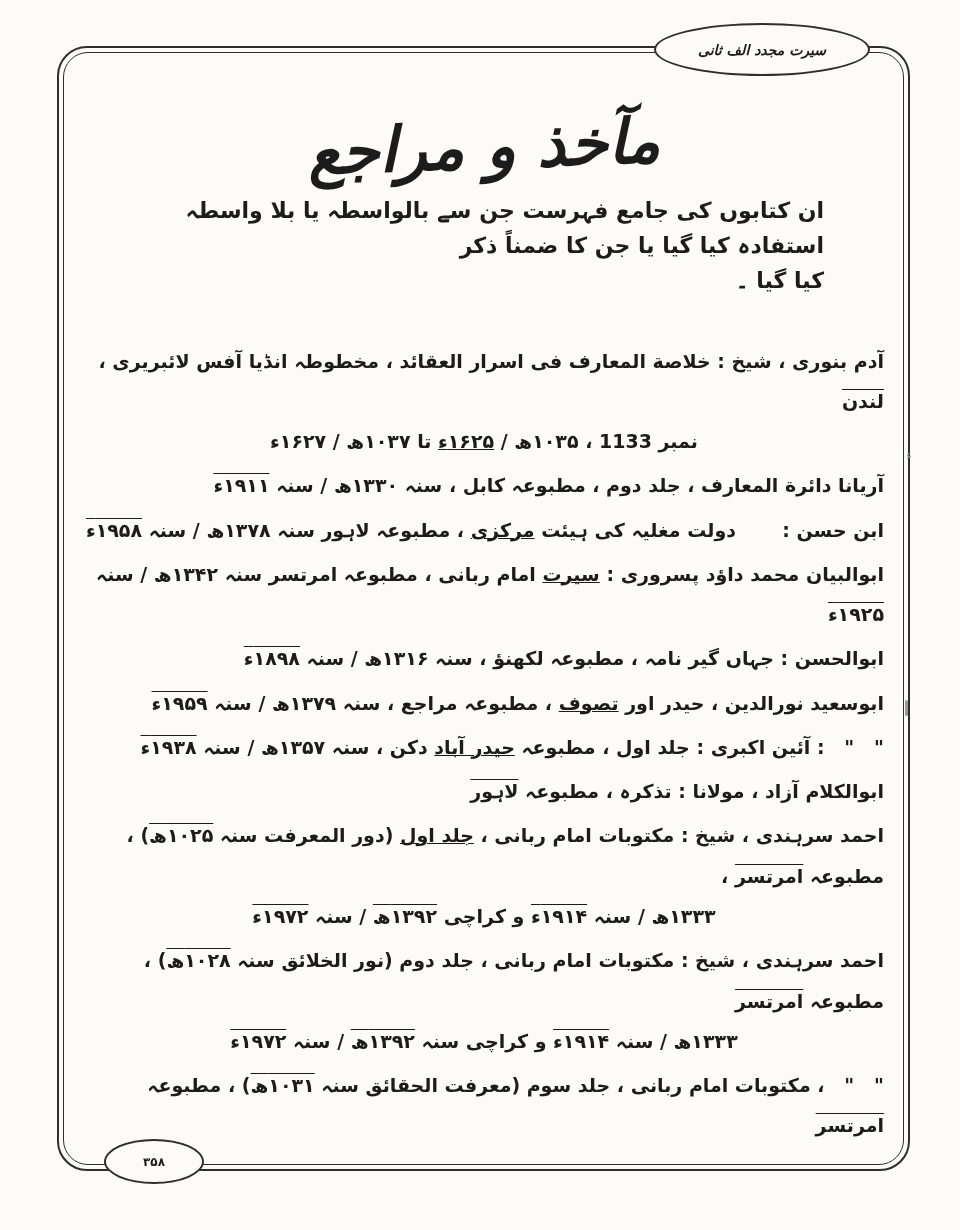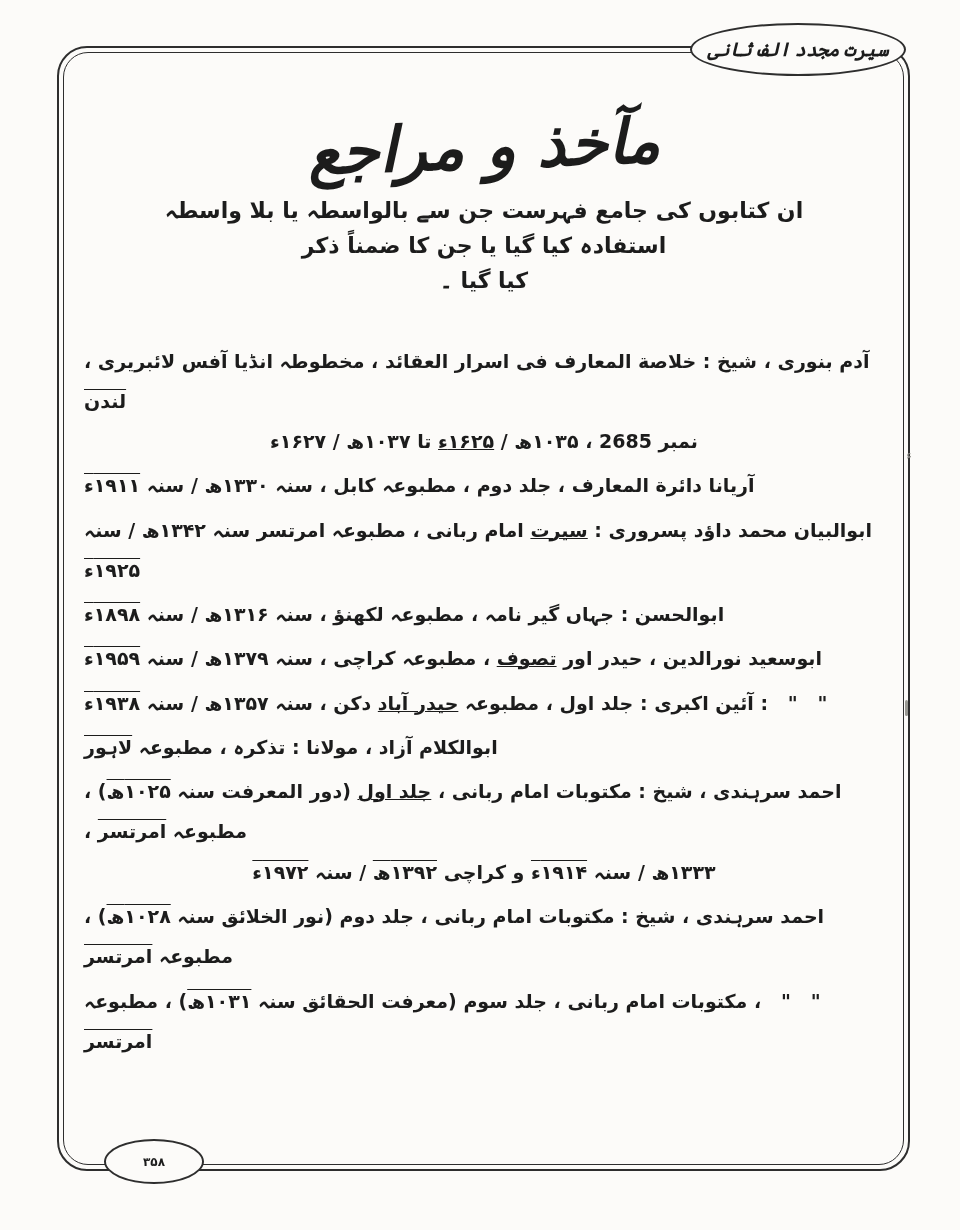--- a/index.html
+++ b/index.html
@@ -28,57 +28,57 @@
   .cartouche{
     position:absolute;
     background:#fcfbf9;
     border:2.2px solid #2e2e2e;
     border-radius:50%;
     display:flex;align-items:center;justify-content:center;
     z-index:3;
     direction:rtl;
   }
   .cartouche.header{
-    left:690px;top:23px;width:212px;height:49px;
-    font-size:19px;font-weight:600;font-style:italic;font-family:Liberation Serif, serif;
+    left:654px;top:23px;width:212px;height:49px;
+    font-size:14px;font-weight:600;font-style:italic;
   }
   .cartouche.footer{
     left:104px;top:1139px;width:96px;height:41px;
     font-size:12px;font-weight:700;
   }
   .content{
     position:absolute;left:84px;right:76px;top:110px;
     direction:rtl;
   }
   .main-title{
     text-align:center;
     font-size:62px;
     font-weight:700;
     font-style:italic;
     margin:0 0 8px 0;
     transform:rotate(-2deg);
     letter-spacing:1px;
   }
   .intro{
-    text-align:center;
+    text-align:right;
     font-size:22px;
     font-weight:600;
     line-height:1.6;
     max-width:680px;
     margin:10px auto 8px auto;
   }
   .intro .l2{display:block;}
   .entries{
     margin-top:42px;
     font-size:19px;
     font-weight:600;
     line-height:2.12;
   }
   .entry{margin:0 0 4px 0;}
-  .line.right{text-align:left;}
+  .line.right{text-align:right;}
   .line.center{text-align:center;}
   .ov{text-decoration:overline;text-decoration-thickness:1.4px;}
   .ul{text-decoration:underline;text-decoration-thickness:1.4px;}
   
   .artifact{
     position:absolute;color:#8a8a85;z-index:2;
   }
   .artifact.a1{right:48px;top:448px;font-size:12px;}
   .artifact.a2{right:52px;top:700px;width:3px;height:16px;background:#9a9a94;border-radius:2px;}
 </style>
@@ -103,46 +103,50 @@
     <h1 class="main-title">مآخذ و مراجع</h1>
 
     <p class="intro">
       <span>ان کتابوں کی جامع فہرست جن سے بالواسطہ یا بلا واسطہ استفادہ کیا گیا یا جن کا ضمناً ذکر</span>
       <span class="l2">کیا گیا ۔</span>
     </p>
 
     <div class="entries" id="entries">
         <div class="entry">
           <div class="line right"><span>آدم بنوری ، شیخ : خلاصة المعارف فی اسرار العقائد ، مخطوطہ انڈیا آفس لائبریری ، </span><span class="ov">لندن</span></div>
-          <div class="line center"><span>نمبر 2685 ، ۱۰۳۵ھ / </span><span class="ul">۱۶۲۵ء</span><span> تا ۱۰۳۷ھ / ۱۶۲۷ء</span></div>
+          <div class="line center"><span>نمبر 1133 ، ۱۰۳۵ھ / </span><span class="ul">۱۶۲۵ء</span><span> تا ۱۰۳۷ھ / ۱۶۲۷ء</span></div>
         </div>
         <div class="entry">
           <div class="line right"><span>آریانا دائرة المعارف ، جلد دوم ، مطبوعہ کابل ، سنہ ۱۳۳۰ھ / سنہ </span><span class="ov">۱۹۱۱ء</span></div>
+        </div>
+        <div class="entry">
+          <div class="line right"><span>ابن حسن :&nbsp;&nbsp;&nbsp;&nbsp;&nbsp;&nbsp; دولت مغلیہ کی ہیئت </span><span class="ul">مرکزی</span><span> ، مطبوعہ لاہور سنہ ۱۳۷۸ھ / سنہ </span><span class="ov">۱۹۵۸ء</span></div>
         </div>
         <div class="entry">
           <div class="line right"><span>ابوالبیان محمد داؤد پسروری : </span><span class="ul">سیرت</span><span> امام ربانی ، مطبوعہ امرتسر سنہ ۱۳۴۲ھ / سنہ </span><span class="ov">۱۹۲۵ء</span></div>
         </div>
         <div class="entry">
           <div class="line right"><span>ابوالحسن : جہاں گیر نامہ ، مطبوعہ لکھنؤ ، سنہ ۱۳۱۶ھ / سنہ </span><span class="ov">۱۸۹۸ء</span></div>
         </div>
         <div class="entry">
-          <div class="line right"><span>ابوسعید نورالدین ، حیدر اور </span><span class="ul">تصوف</span><span> ، مطبوعہ کراچی ، سنہ ۱۳۷۹ھ / سنہ </span><span class="ov">۱۹۵۹ء</span></div>
+          <div class="line right"><span>ابوسعید نورالدین ، حیدر اور </span><span class="ul">تصوف</span><span> ، مطبوعہ مراجع ، سنہ ۱۳۷۹ھ / سنہ </span><span class="ov">۱۹۵۹ء</span></div>
         </div>
         <div class="entry">
           <div class="line right"><span>"&nbsp;&nbsp;&nbsp;"&nbsp;&nbsp; : آئین اکبری : جلد اول ، مطبوعہ </span><span class="ul">حیدر آباد</span><span> دکن ، سنہ ۱۳۵۷ھ / سنہ </span><span class="ov">۱۹۳۸ء</span></div>
         </div>
         <div class="entry">
           <div class="line right"><span>ابوالکلام آزاد ، مولانا : تذکرہ ، مطبوعہ </span><span class="ov">لاہور</span></div>
         </div>
         <div class="entry">
           <div class="line right"><span>احمد سرہندی ، شیخ : مکتوبات امام ربانی ، </span><span class="ul">جلد اول</span><span> (دور المعرفت سنہ </span><span class="ov">۱۰۲۵ھ</span><span>) ، مطبوعہ </span><span class="ov">امرتسر</span><span> ،</span></div>
           <div class="line center"><span>۱۳۳۳ھ / سنہ </span><span class="ov">۱۹۱۴ء</span><span> و کراچی </span><span class="ov">۱۳۹۲ھ</span><span> / سنہ </span><span class="ov">۱۹۷۲ء</span></div>
         </div>
         <div class="entry">
           <div class="line right"><span>احمد سرہندی ، شیخ : مکتوبات امام ربانی ، جلد دوم (نور الخلائق سنہ </span><span class="ov">۱۰۲۸ھ</span><span>) ، مطبوعہ </span><span class="ov">امرتسر</span></div>
+          <div class="line center"><span>۱۳۳۳ھ / سنہ </span><span class="ov">۱۹۱۴ء</span><span> و کراچی سنہ </span><span class="ov">۱۳۹۲ھ</span><span> / سنہ </span><span class="ov">۱۹۷۲ء</span></div>
         </div>
         <div class="entry">
           <div class="line right"><span>"&nbsp;&nbsp;&nbsp;"&nbsp;&nbsp; ، مکتوبات امام ربانی ، جلد سوم (معرفت الحقائق سنہ </span><span class="ov">۱۰۳۱ھ</span><span>) ، مطبوعہ </span><span class="ov">امرتسر</span></div>
         </div>
       </div>
   </div>
 
   <span class="artifact a1">ء</span>
   <span class="artifact a2"></span>
 

